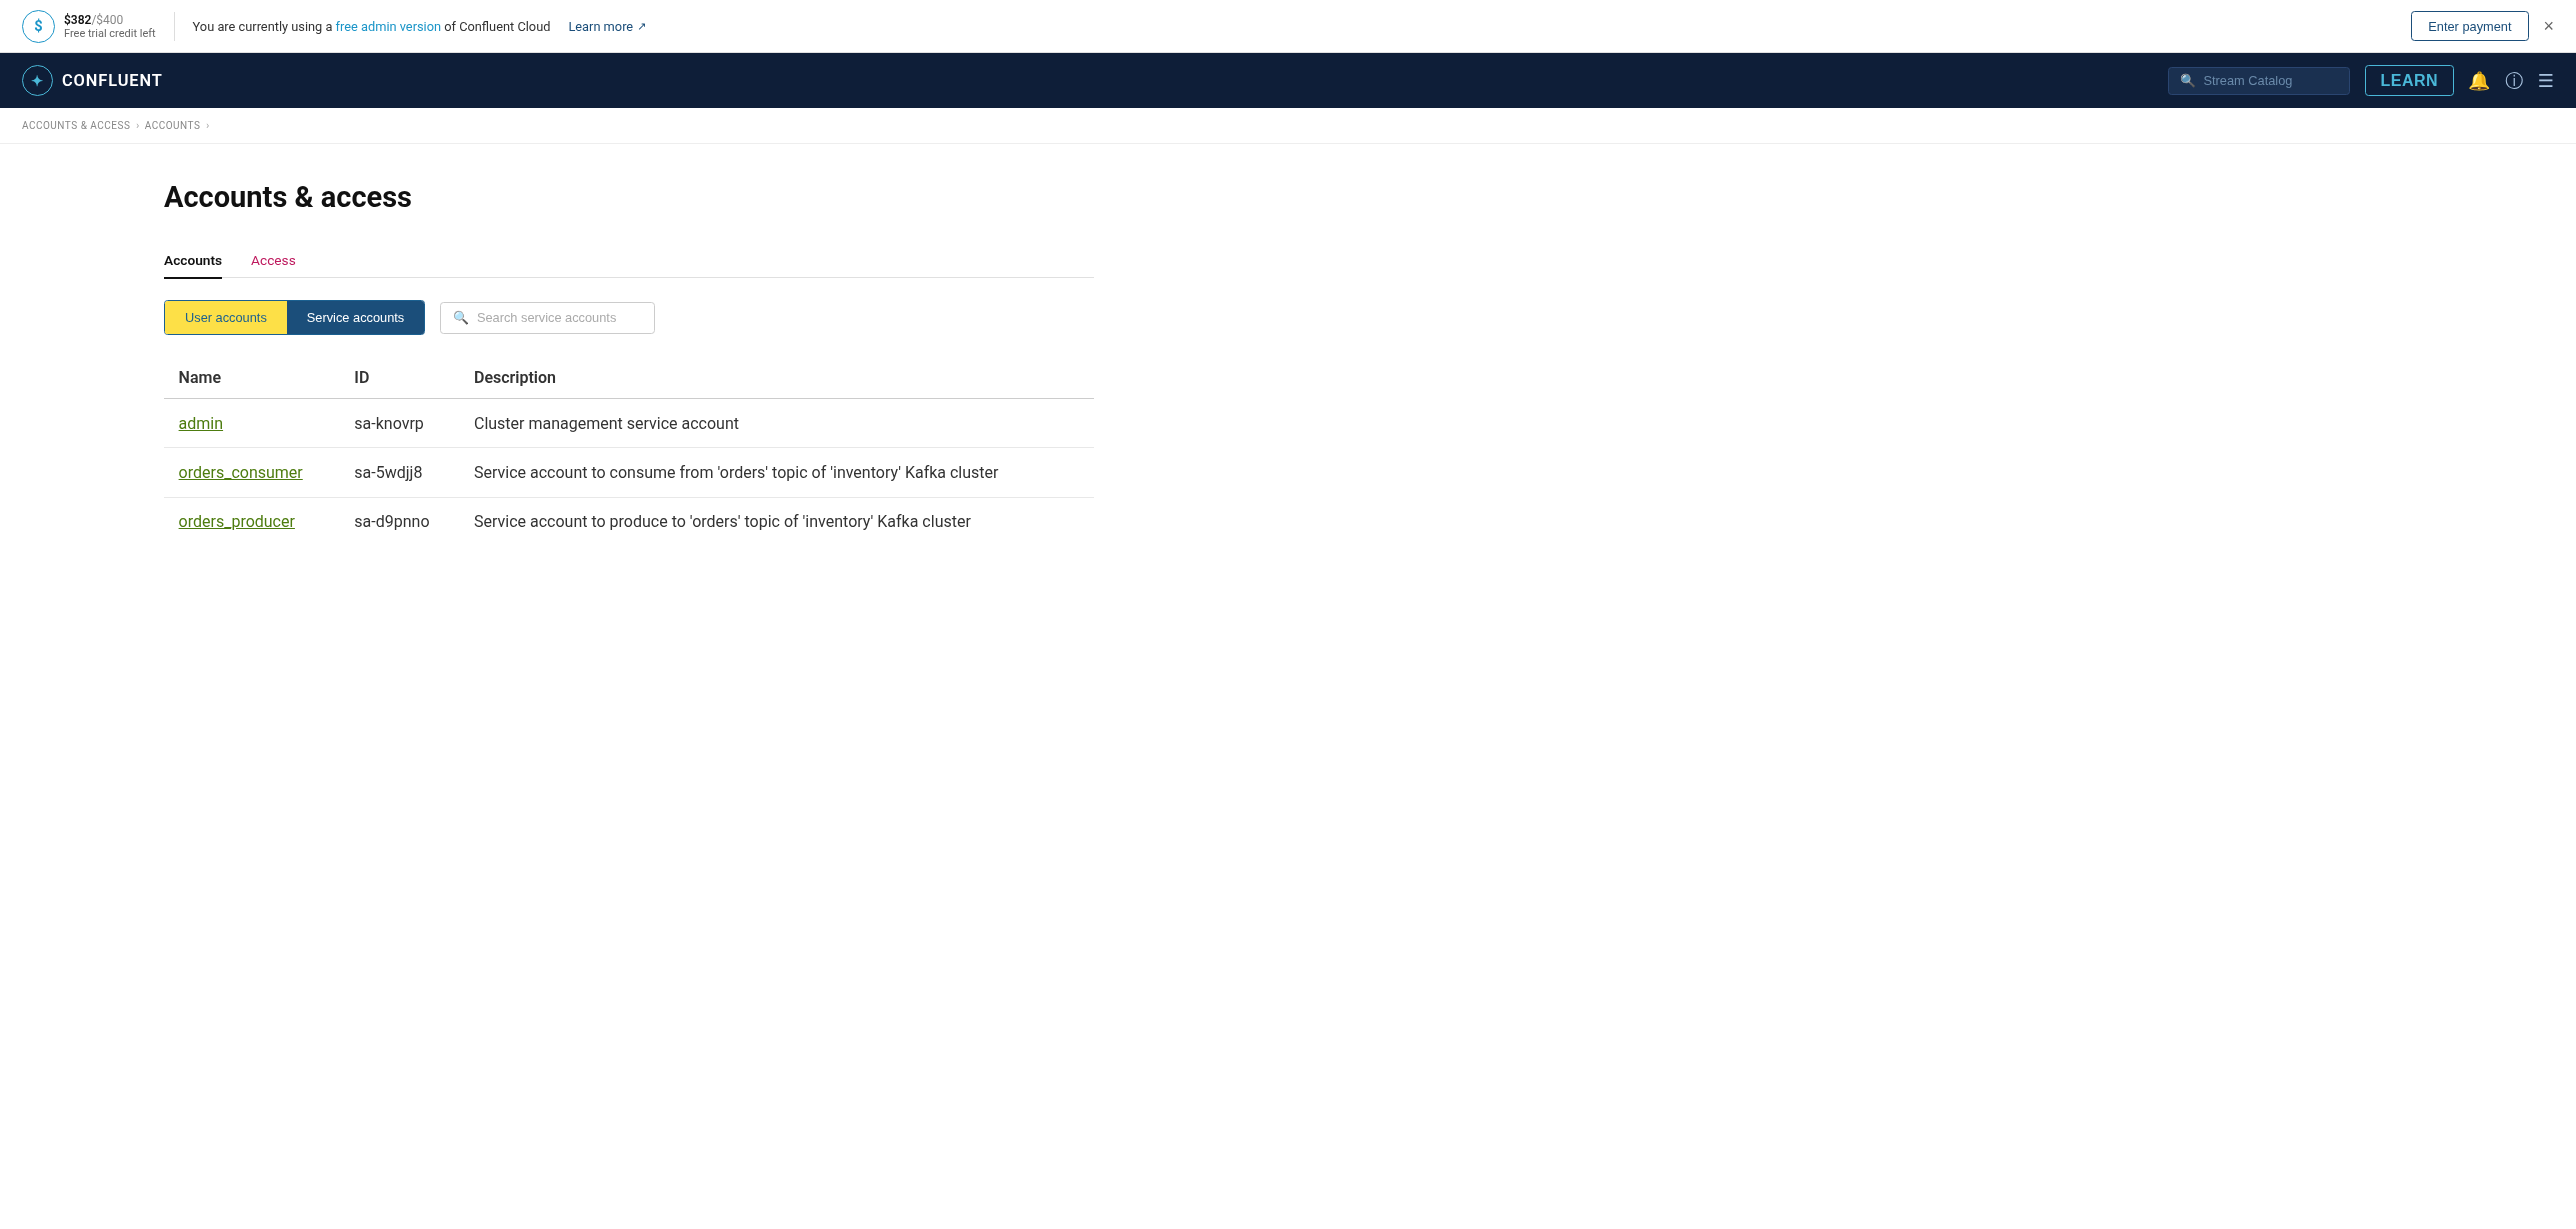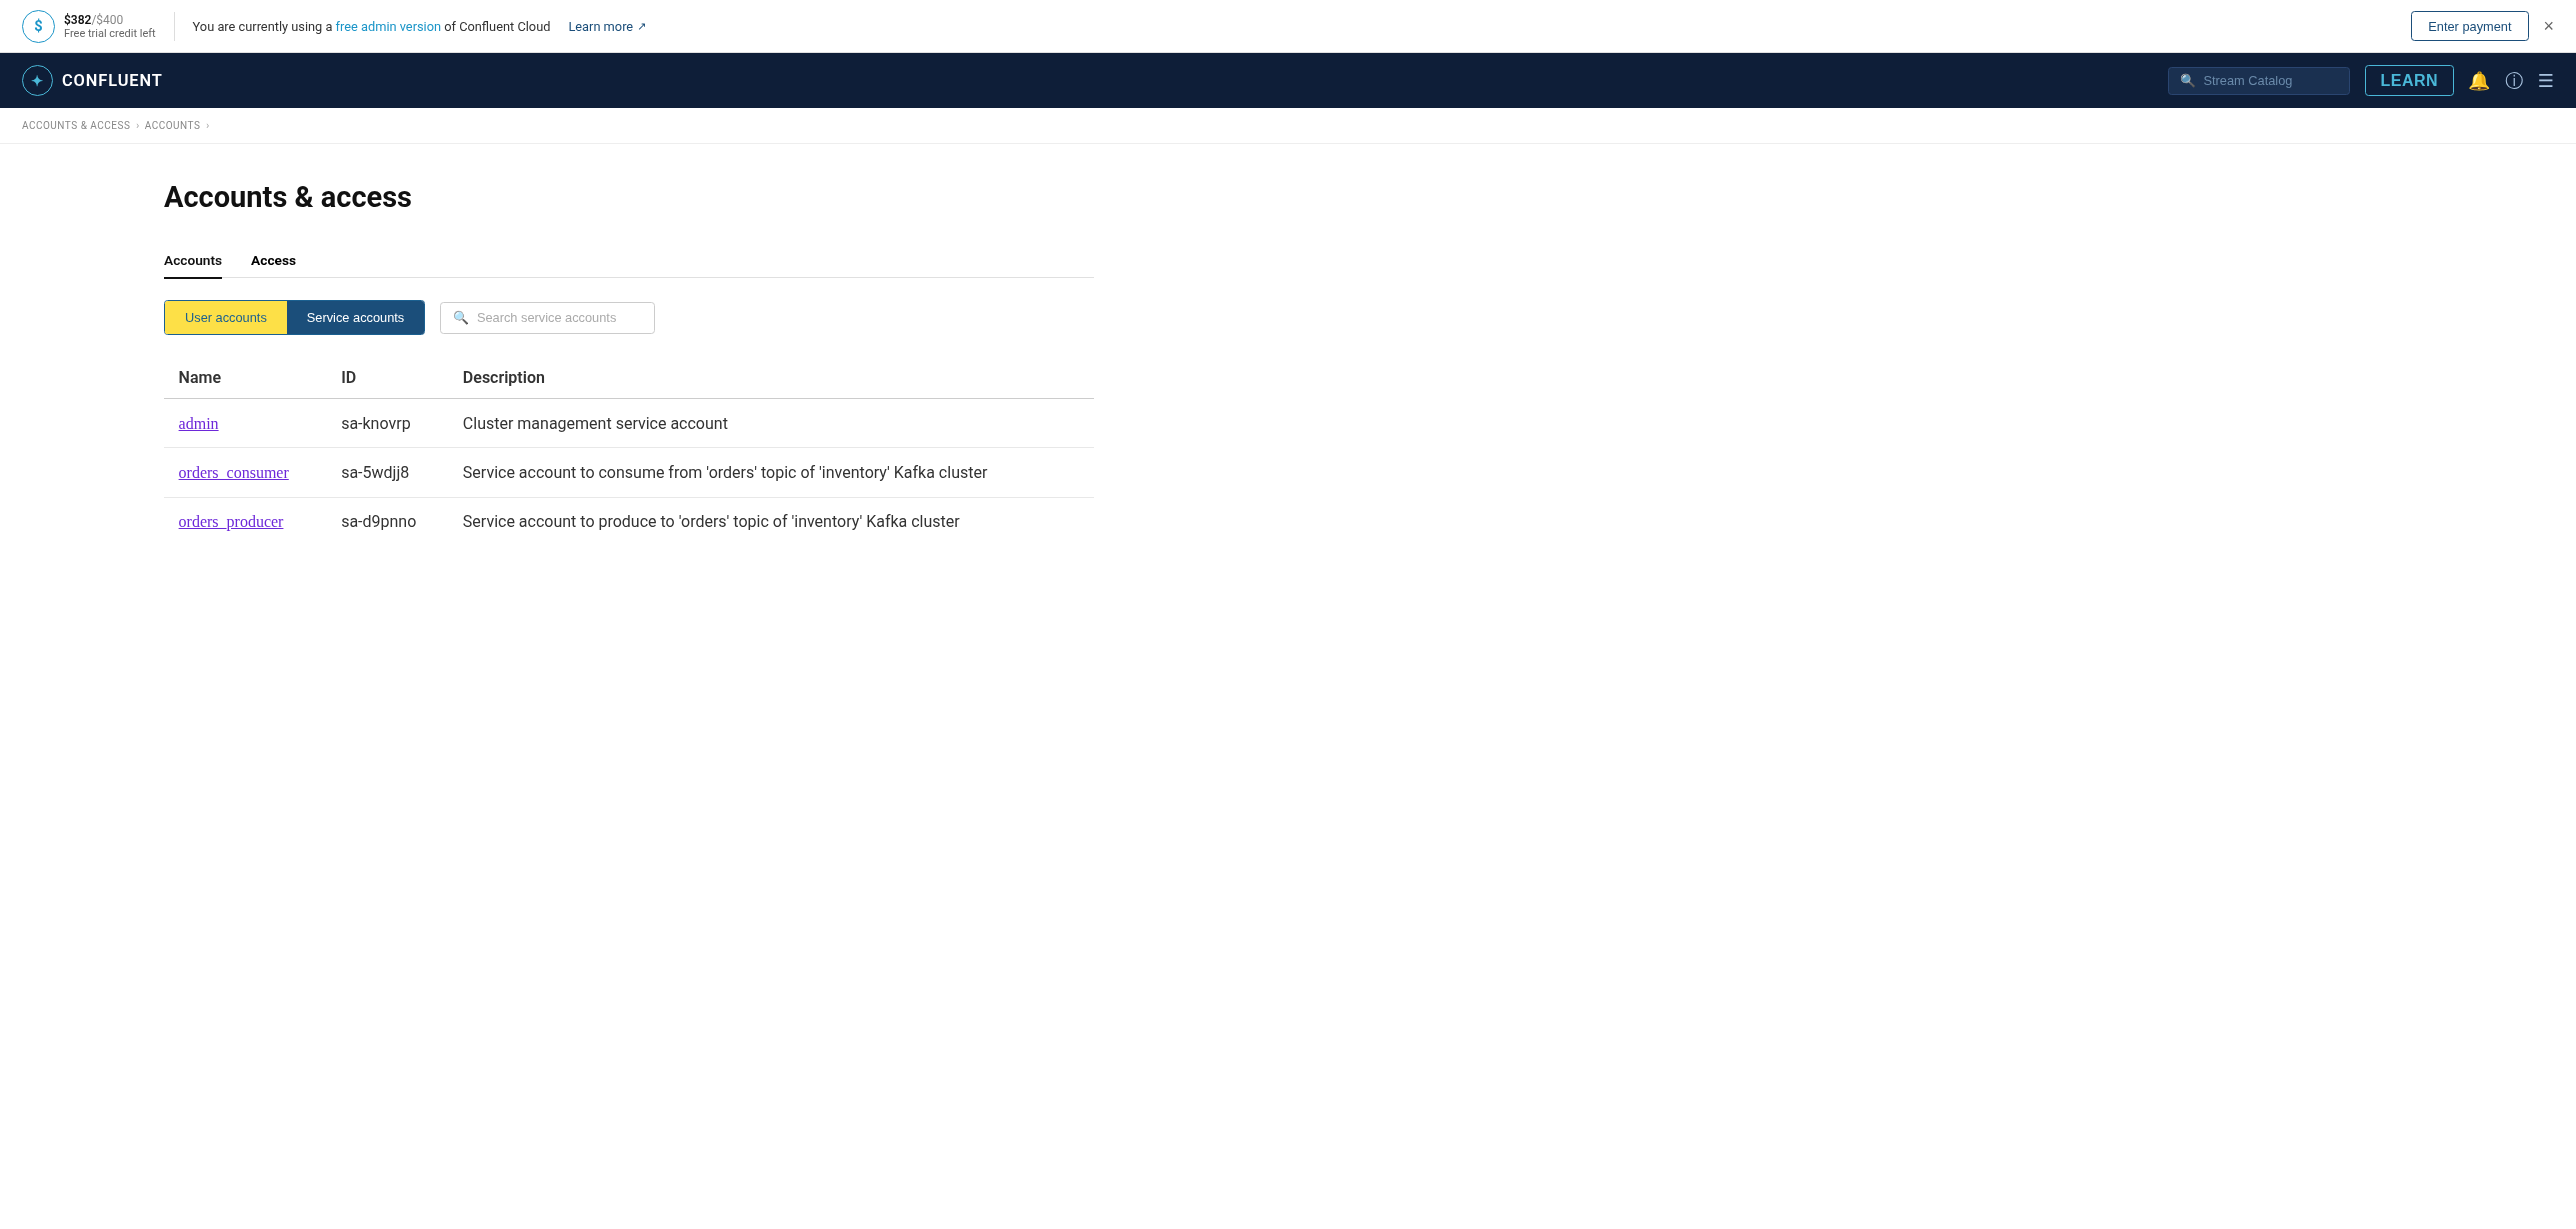--- a/index.html
+++ b/index.html
@@ -209,24 +209,24 @@
     .tabs {
       display: flex;
       border-bottom: 1.8px solid #e0e0e0;
       margin-bottom: 22px;
     }
     .tab {
       padding: 9px 0;
       margin-right: 29px;
       font-size: 13.7px;
       cursor: pointer;
-      color: #000000;
+      color: #be185d;
       border-bottom: 2.7px solid transparent;
       margin-bottom: -1.8px;
-      font-weight: 700;
+      font-weight: 400;
     }
     .tab.active {
       color: #111;
       border-bottom-color: #111;
       font-weight: 600;
     }
 
     
     .accounts-controls {
       display: flex;
@@ -286,24 +286,23 @@
       color: #333;
       border-bottom: 1.8px solid #ccc;
     }
     .accounts-table td {
       padding: 14.6px 14.6px;
       border-bottom: 0.9px solid #e8e8e8;
       color: #333;
       vertical-align: middle;
     }
     .accounts-table td a {
-      color: #6d28d9;
+      color: #4d7c0f;
       text-decoration: underline;
       cursor: pointer;
-      font-family: Liberation Serif, serif;
     }
     .accounts-table tr:last-child td { border-bottom: none; }
   </style>
 </head>
 <body>
 
 <div class="trial-banner">
   <div class="trial-banner-left">
     <div class="credit-info">
       <div class="credit-icon">$</div>

